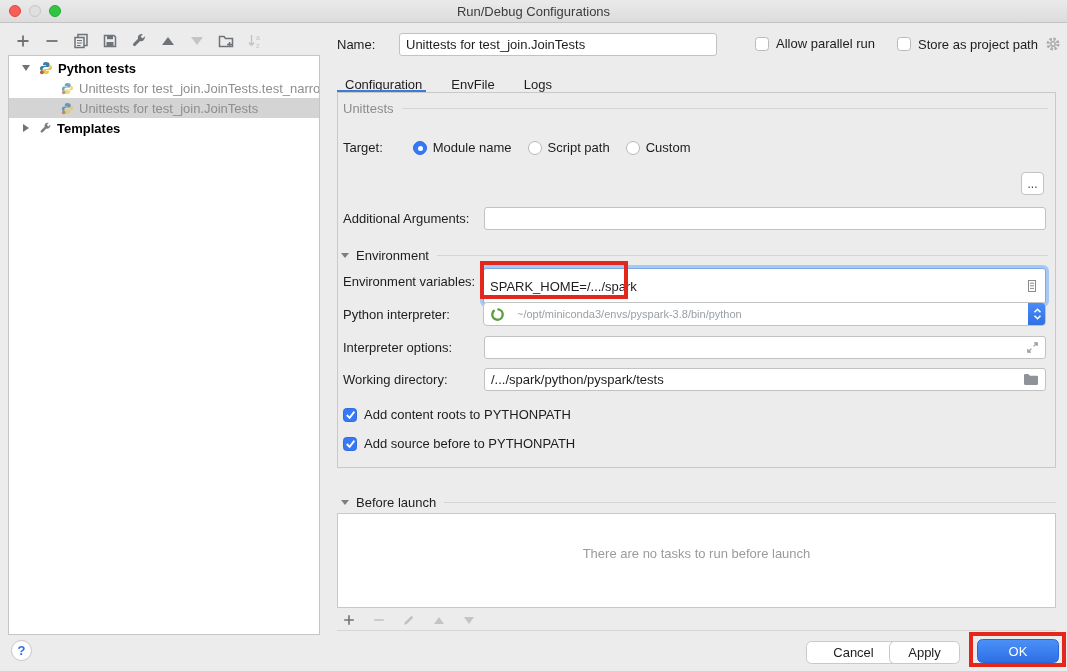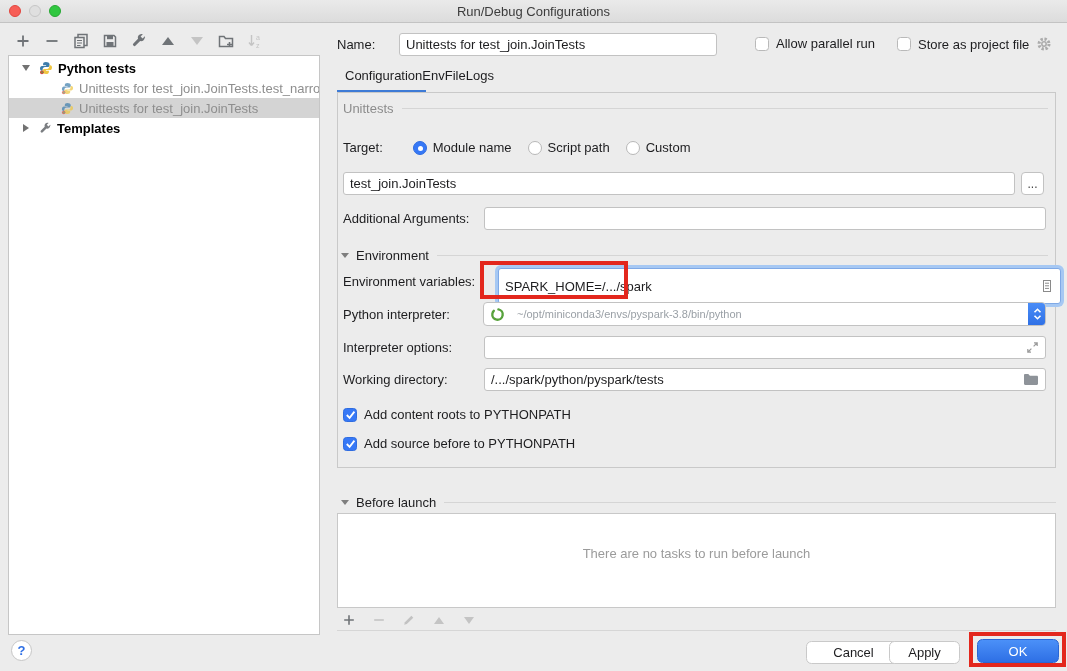--- a/index.html
+++ b/index.html
@@ -39,21 +39,21 @@
   .lbl{position:absolute;color:#1d1d1f;}
   .field{position:absolute;background:#fff;border:1px solid #c2c2c2;border-radius:3px;
          box-sizing:border-box;display:flex;align-items:center;padding:0 6px;height:23px;}
   .field input{border:none;outline:none;flex:1;font:13px "Liberation Sans","DejaVu Sans",sans-serif;
                color:#1d1d1f;background:transparent;padding:0;min-width:0;}
   .cbx-row{position:absolute;display:flex;align-items:center;gap:7px;}
   .cbx{width:14px;height:14px;border-radius:3.5px;box-sizing:border-box;background:#fff;
        border:1px solid #b9b9b9;display:flex;align-items:center;justify-content:center;flex:none;}
   .cbx.checked{background:#3678f6;border-color:#2f6ce0;}
   
-  .tabs{position:absolute;left:345px;top:68px;display:flex;height:24px;align-items:flex-start;}
+  .tabs{position:absolute;left:345px;top:68px;display:flex;gap:29px;height:24px;align-items:flex-end;}
   .tab{color:#1d1d1f;}
   .tab-underline{position:absolute;left:337px;top:90px;width:89px;height:3px;background:#3e7bd6;}
   
   .main-panel{position:absolute;left:337px;top:92px;width:719px;height:376px;
               border:1px solid #c9c9c9;box-sizing:border-box;background:#ececec;}
   .sec-head{position:absolute;display:flex;align-items:center;}
   .sec-title{color:#8c8c8c;margin:0 8px 0 0;}
   .sec-title.dark{color:#1d1d1f;margin-left:7px;}
   .hline{height:1px;background:#d5d5d5;}
   .radio-row{position:absolute;display:flex;align-items:flex-start;}
@@ -204,21 +204,21 @@
   <span class="lbl" style="left:337px;top:37px">Name:</span>
   <div class="field" style="left:399px;top:33px;width:318px">
     <input value="Unittests for test_join.JoinTests" style="">
   </div>
   <div class="cbx-row" style="left:755px;top:36px">
     <span class="cbx"></span>
     <span>Allow parallel run</span>
   </div>
   <div class="cbx-row" style="left:897px;top:36px">
     <span class="cbx"></span>
-    <span>Store as project file</span>
+    <span>Store as project path</span>
     <span class="icon">
       <svg width="16" height="16" viewBox="0 0 16 16">
           <circle cx="8" cy="8" r="5" fill="none" stroke="#ababab" stroke-width="3" stroke-dasharray="2.3 1.6"></circle>
           <circle cx="8" cy="8" r="2.2" fill="none" stroke="#ababab" stroke-width="1.5"></circle>
         </svg>
       </span>
   </div>
 
   <div class="tabs">
     <span class="tab">Configuration</span>
@@ -243,38 +243,35 @@
     <span class="radio-opt">
       <span class="radio"></span>
       <span>Script path</span>
     </span>
     <span class="radio-opt">
       <span class="radio"></span>
       <span>Custom</span>
     </span>
   </div>
 
-  <div class="field" style="left:343px;top:172px;width:672px">
-    <input value="test_join.JoinTests" style="">
-  </div>
   <div class="browse-btn" style="left:1021px;top:172px">...</div>
 
   <span class="lbl" style="left:343px;top:211px">Additional Arguments:</span>
   <div class="field" style="left:484px;top:207px;width:562px">
     <input value="" style="">
   </div>
 
   <div class="sec-head" style="left:341px;top:248px;width:707px">
     <span class="tri tri-sec"></span>
     <span class="sec-title dark" style="margin-right:8px">Environment</span>
     <span class="hline" style="flex:1"></span>
   </div>
 
   <span class="lbl" style="left:343px;top:274px">Environment variables:</span>
-  <div class="field focus-ring" style="left:498px;top:268px;width:563px;height:36px">
+  <div class="field focus-ring" style="left:483px;top:268px;width:563px;height:36px">
     <input value="SPARK_HOME=/.../spark" style="">
     <span class="icon">
       <svg width="14" height="14" viewBox="0 0 14 14">
           <rect x="3.5" y="1.5" width="7" height="11" fill="#fff" stroke="#8a8a8a"></rect>
           <path d="M5 4.2h4M5 6.8h4M5 9.4h4" stroke="#8a8a8a"></path>
         </svg>
       </span>
   </div>
 
   <span class="lbl" style="left:343px;top:307px">Python interpreter:</span>

